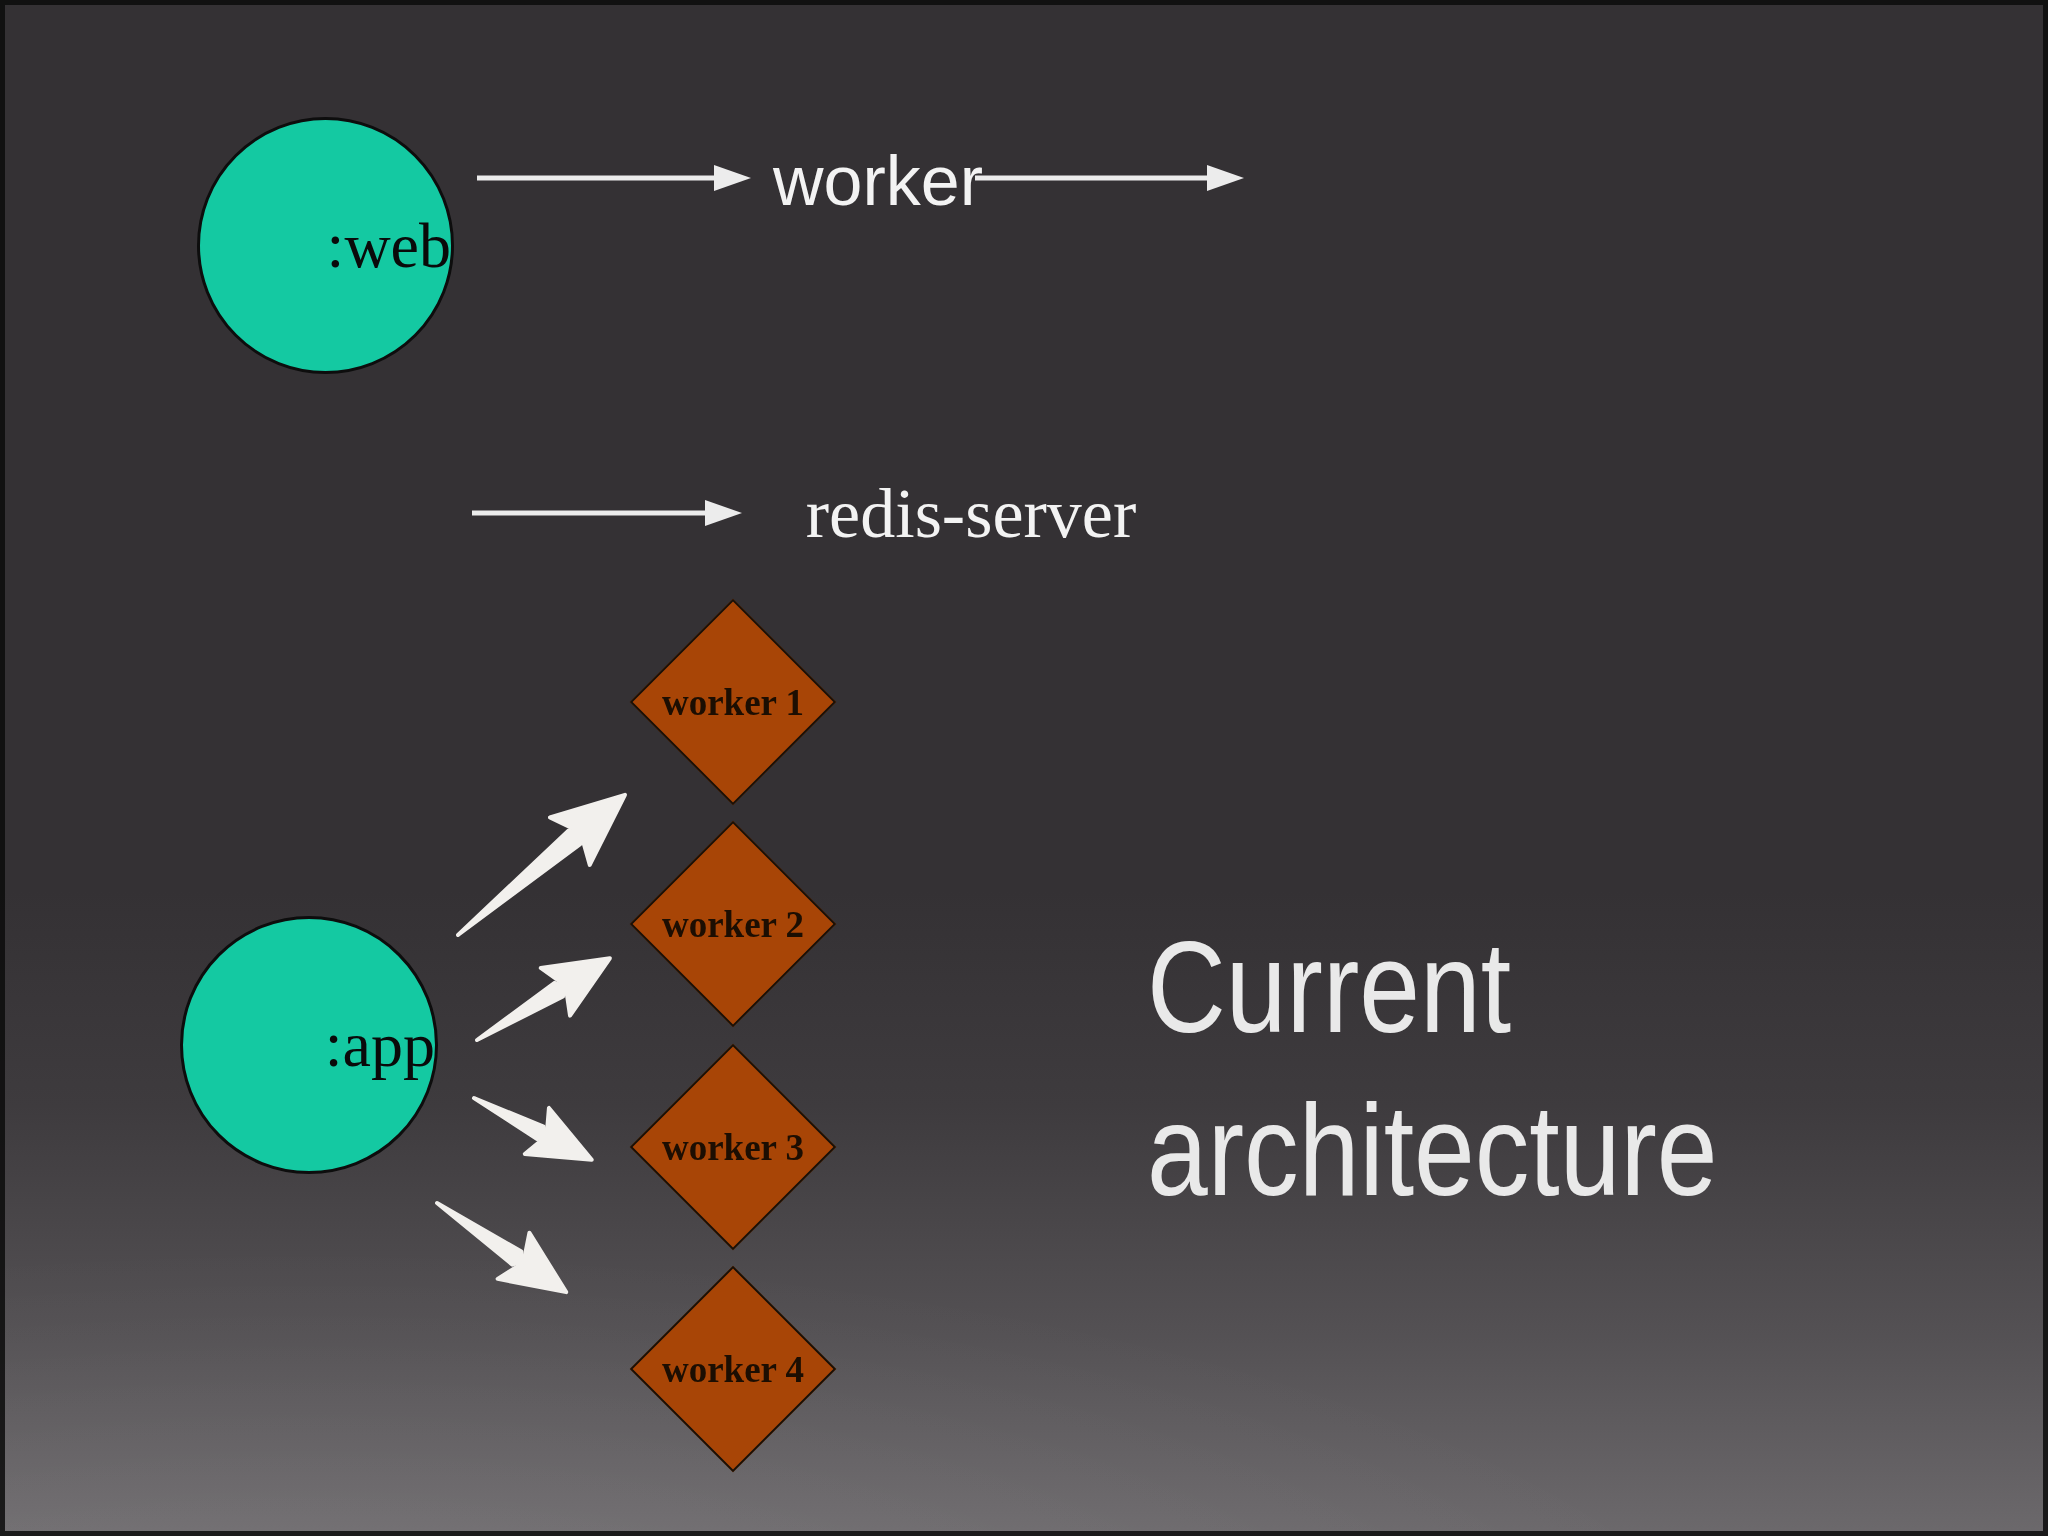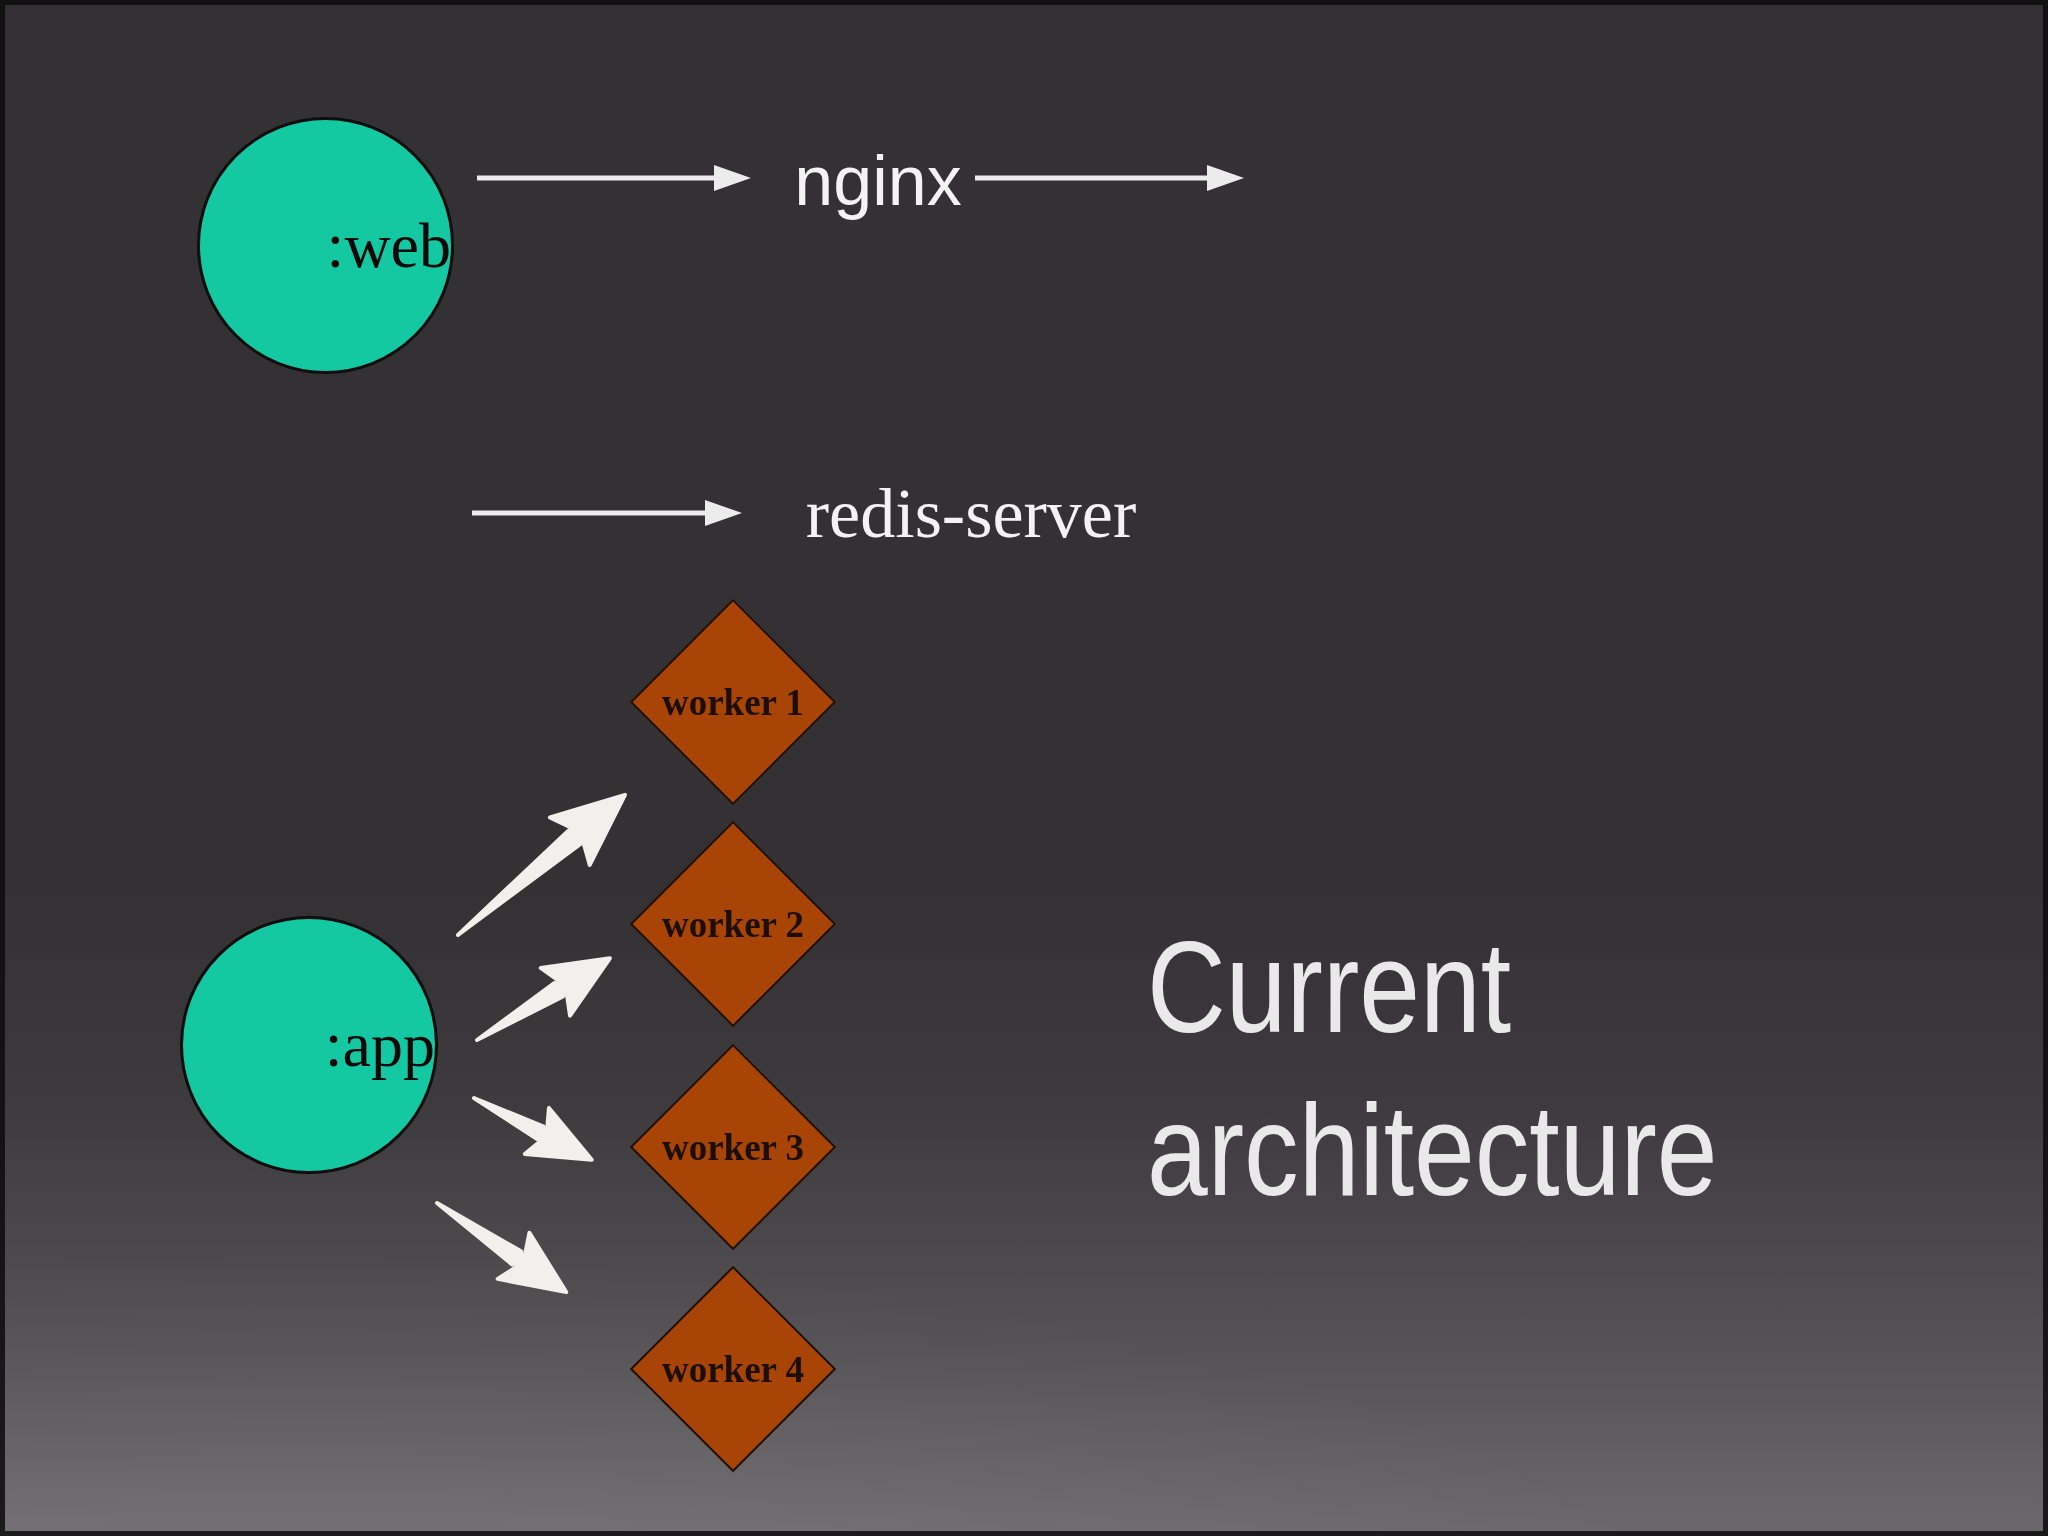--- a/index.html
+++ b/index.html
@@ -111,21 +111,21 @@
     </g>
   </svg>
 
   <div class="circle" id="circle-web">
     <span>:web</span>
   </div>
   <div class="circle" id="circle-app">
     <span>:app</span>
   </div>
 
-  <div class="proc" id="proc-nginx">nginx</div>
+  <div class="proc" id="proc-nginx">worker</div>
   <div class="proc" id="proc-redis-server">redis-server</div>
 
   <div class="diamond" id="diamond-1">
     <div class="dlabel">worker 1</div>
   </div>
   <div class="diamond" id="diamond-2">
     <div class="dlabel">worker 2</div>
   </div>
   <div class="diamond" id="diamond-3">
     <div class="dlabel">worker 3</div>

